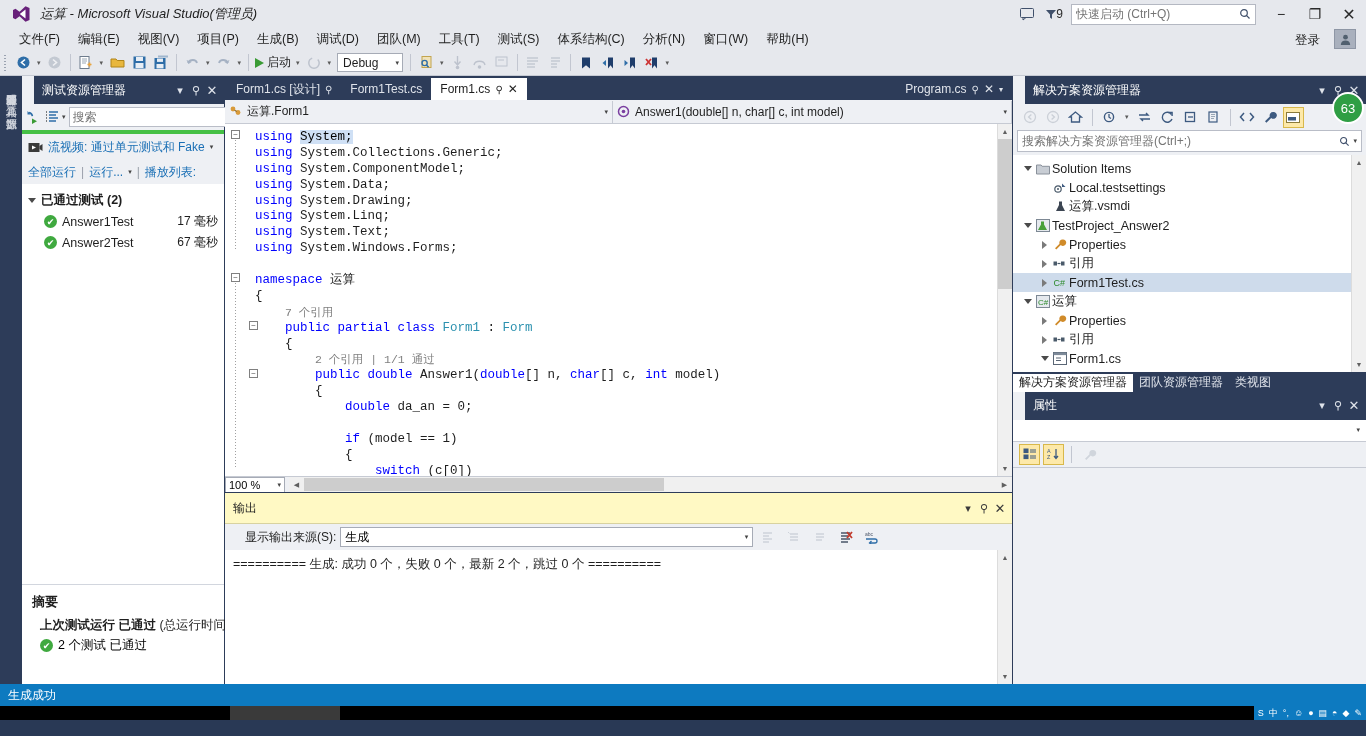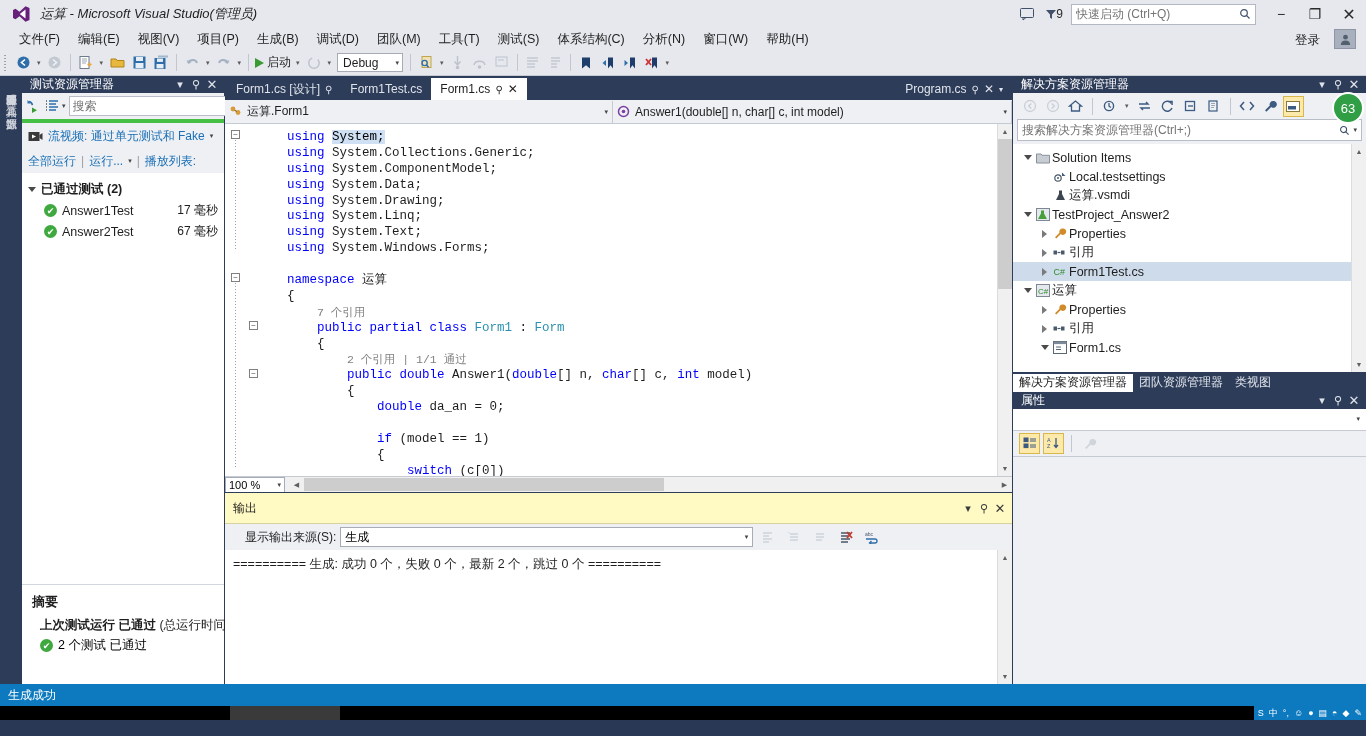--- a/index.html
+++ b/index.html
@@ -58,22 +58,22 @@
 
   
   #vtabs { width:22px; background:#2d3c59; display:flex; flex-direction:column;
       align-items:center; padding-top:4px; }
   .vtab { writing-mode:vertical-rl; color:#d4d8e0; font-size:11px; padding:6px 3px;
       letter-spacing:0px; white-space:nowrap; }
 
   
   #testpanel { width:203px; background:#eef0f4; display:flex; flex-direction:column;
       border-right:1px solid #2d3c59; }
-  .panel-hdr { height:17px; background:#2d3c59; color:#fff; display:flex;
-      align-items:center; padding:0 4px 0 8px; font-size:12px; }
+  .panel-hdr { height:28px; background:#2d3c59; color:#fff; display:flex;
+      align-items:center; padding:0 4px 0 8px; font-size:12px;margin-left:12px; }
   .panel-hdr .ttl { flex:1; }
   .hdr-ico { width:16px; text-align:center; color:#dfe3ea; font-size:11px; }
   .hdr-ico.x { font-size:13px; }
   #test-tools { height:26px; background:#eef0f4; display:flex; align-items:center;
       padding:0 4px; gap:3px; }
   #test-search { flex:1; height:20px; background:#fff; border:1px solid #b9bdc7;
       display:flex; align-items:center; padding:0 3px; }
   #test-search input { border:none; outline:none; flex:1; font-size:12px;
       color:#7a7a7a; background:transparent; font-family:"Liberation Sans",sans-serif; }
   #greenbar { height:4px; background:#45c045; }
@@ -117,21 +117,21 @@
       border-bottom:1px solid #c6cad3; }
   .navcombo { height:22px; display:flex; align-items:center; gap:5px; padding:0 4px;
       font-size:12px; color:#1e1e1e; border-right:1px solid #c6cad3; }
   .navcombo .caret { margin-left:auto; font-size:7px; color:#444; padding-left:6px; }
   #nav-left { width:388px; }
   #nav-right { flex:1; }
   #editor { flex:1; background:#fff; display:flex; position:relative; overflow:hidden; }
   #margin { width:22px; background:#fff; position:relative; }
   #codearea { flex:1; font-family:"Liberation Mono", monospace; font-size:12.5px;
       line-height:15.9px; padding-top:6px; white-space:pre; position:relative; }
-  .ln { padding-left:8px; height:15.9px;margin-left:32px; }
+  .ln { padding-left:8px; height:15.9px; }
   .k { color:#0000ff; } .t { color:#2b91af; } .ref { color:#808080; font-size:11.5px; }
   .pl { color:#1e1e1e; }
   .sel { background:#cfe0f5; }
   .boxm { position:absolute; left:6px; width:9px; height:9px; border:1px solid #808080;
       background:#fff; font-size:8px; line-height:7px; text-align:center; color:#555;
       font-family:"Liberation Sans",sans-serif; }
   .vline { position:absolute; left:10px; width:1px;
       background:repeating-linear-gradient(to bottom,#a0a0a0 0 1px,transparent 1px 3px); }
   #vscroll { width:15px; background:#f0f0f0; border-left:1px solid #dcdcdc;
       display:flex; flex-direction:column; }

